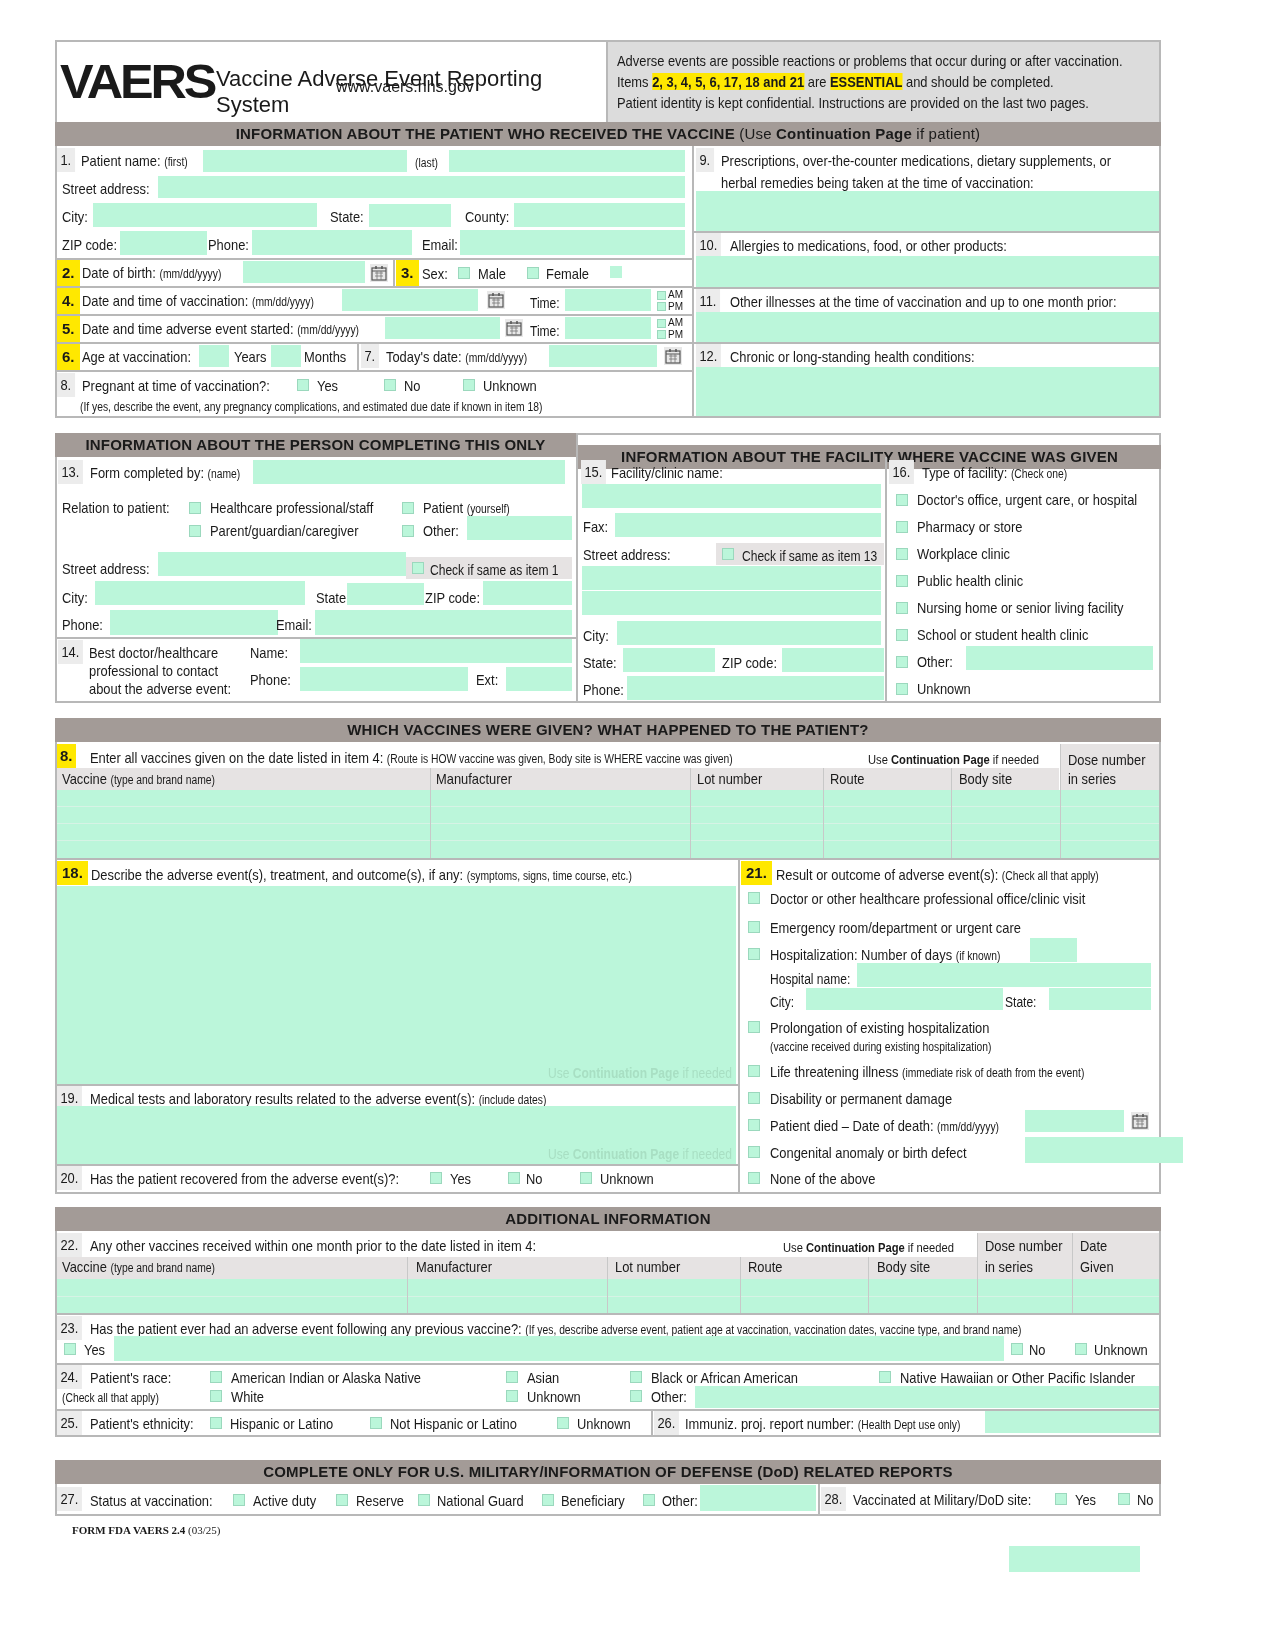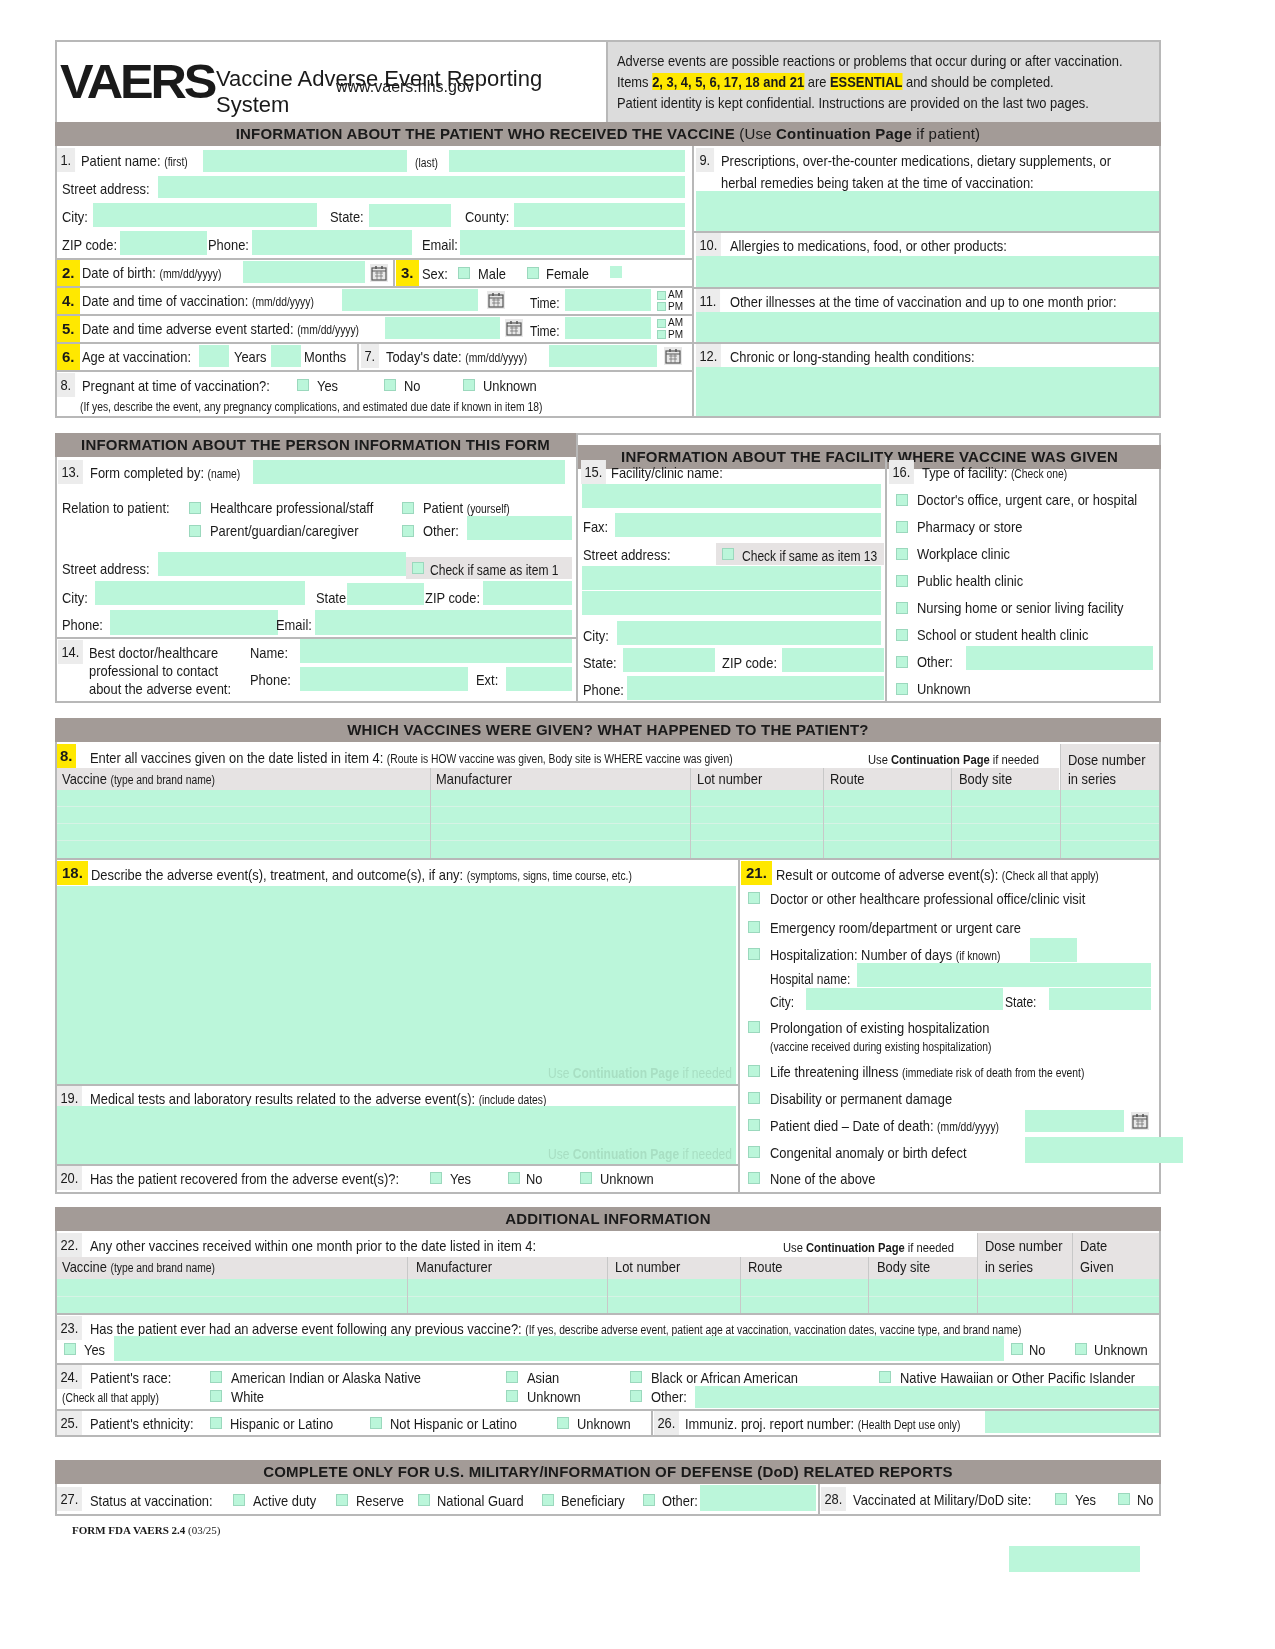--- a/index.html
+++ b/index.html
@@ -156,21 +156,21 @@
 <div class="num" style="left:696px;top:289px">11.</div>
 <div class="t" style="left:730px;top:293px">Other illnesses at the time of vaccination and up to one month prior:</div>
 <div class="f" style="left:696px;top:312px;width:463px;height:30px"></div>
 <div class="hline" style="left:693px;top:342px;width:467px"></div>
 <div class="num" style="left:696px;top:344px">12.</div>
 <div class="t" style="left:730px;top:348px">Chronic or long-standing health conditions:</div>
 <div class="f" style="left:696px;top:367px;width:463px;height:49px"></div>
 
 <div class="box" style="left:55px;top:433px;width:523px;height:270px"></div>
 <div class="box" style="left:576px;top:433px;width:585px;height:270px"></div>
-<div class="bar" style="left:55px;top:433px;width:521px">INFORMATION ABOUT THE PERSON INFORMATION THIS FORM</div>
+<div class="bar" style="left:55px;top:433px;width:521px">INFORMATION ABOUT THE PERSON COMPLETING THIS ONLY</div>
 <div class="bar" style="left:578px;top:445px;width:583px">INFORMATION ABOUT THE FACILITY WHERE VACCINE WAS GIVEN</div>
 
 <div class="num" style="left:58px;top:460px">13.</div>
 <div class="t" style="left:90px;top:464px"><span>Form completed by:</span> <span class="sm">(name)</span></div>
 <div class="f" style="left:253px;top:460px;width:312px;height:24px"></div>
 <div class="t" style="left:62px;top:499px">Relation to patient:</div>
 <div class="cb" style="left:189px;top:502px"></div>
 <div class="t" style="left:210px;top:499px">Healthcare professional/staff</div>
 <div class="cb" style="left:402px;top:502px"></div>
 <div class="t" style="left:423px;top:499px"><span>Patient</span> <span class="sm">(yourself)</span></div>

